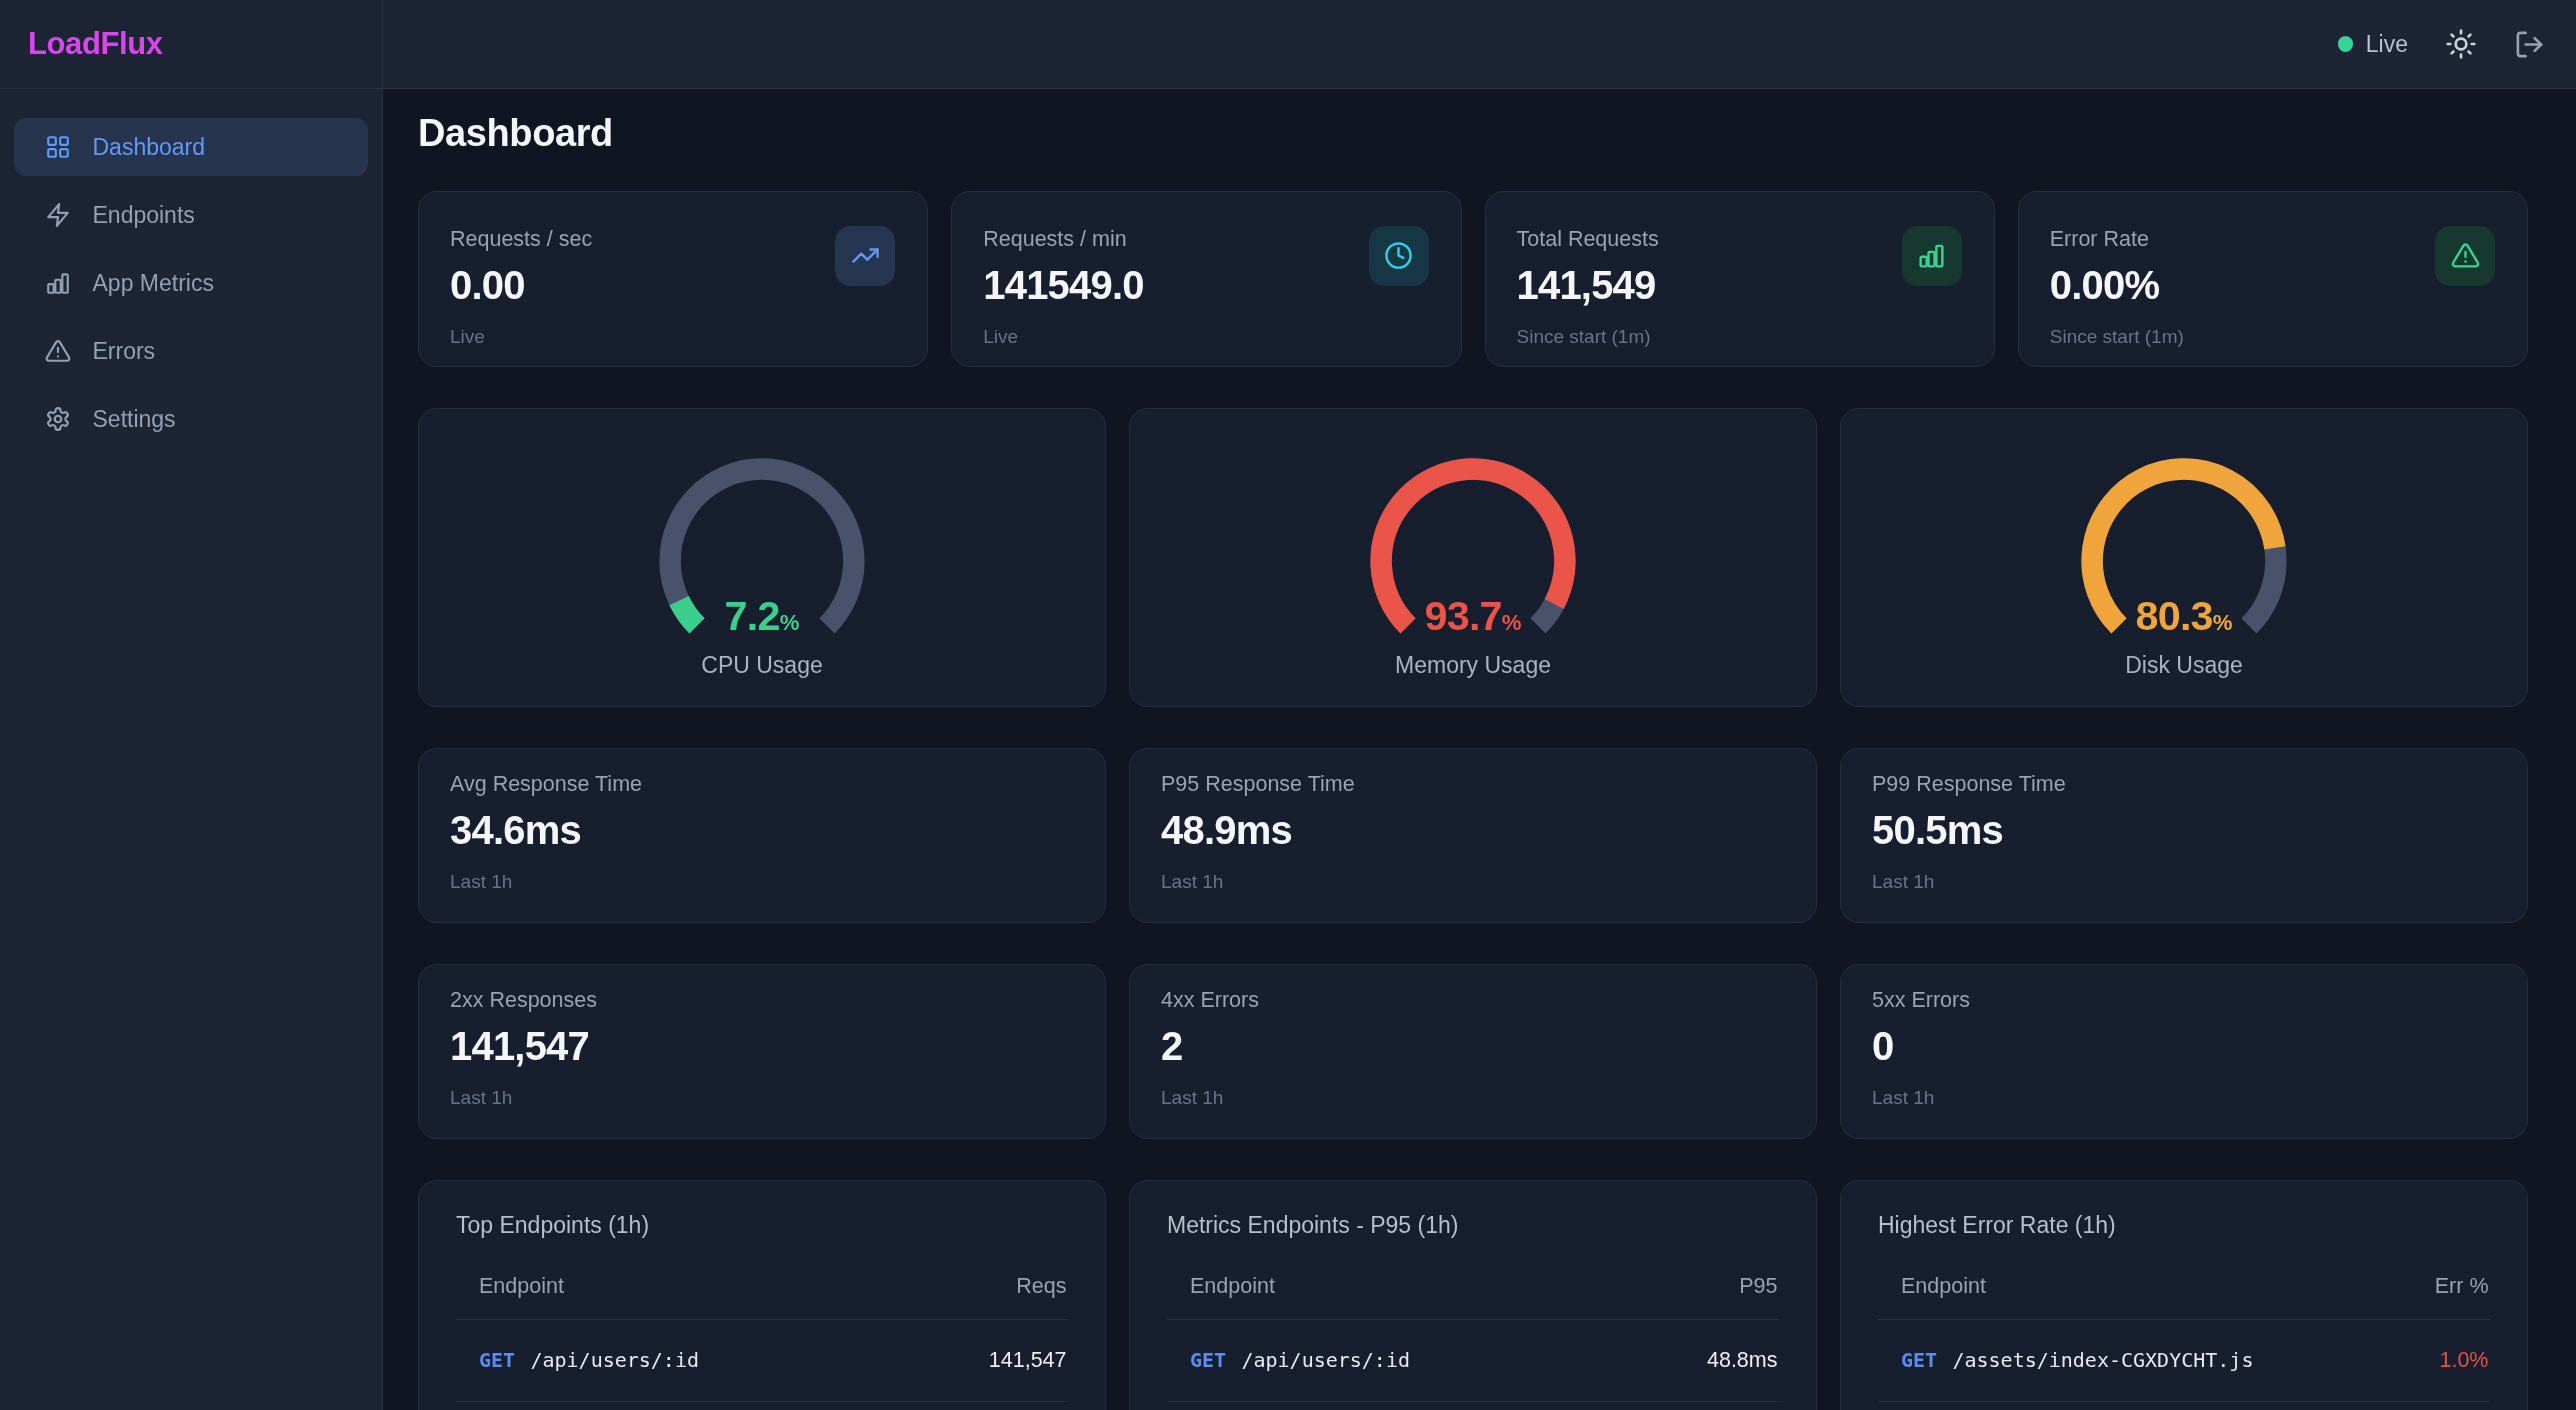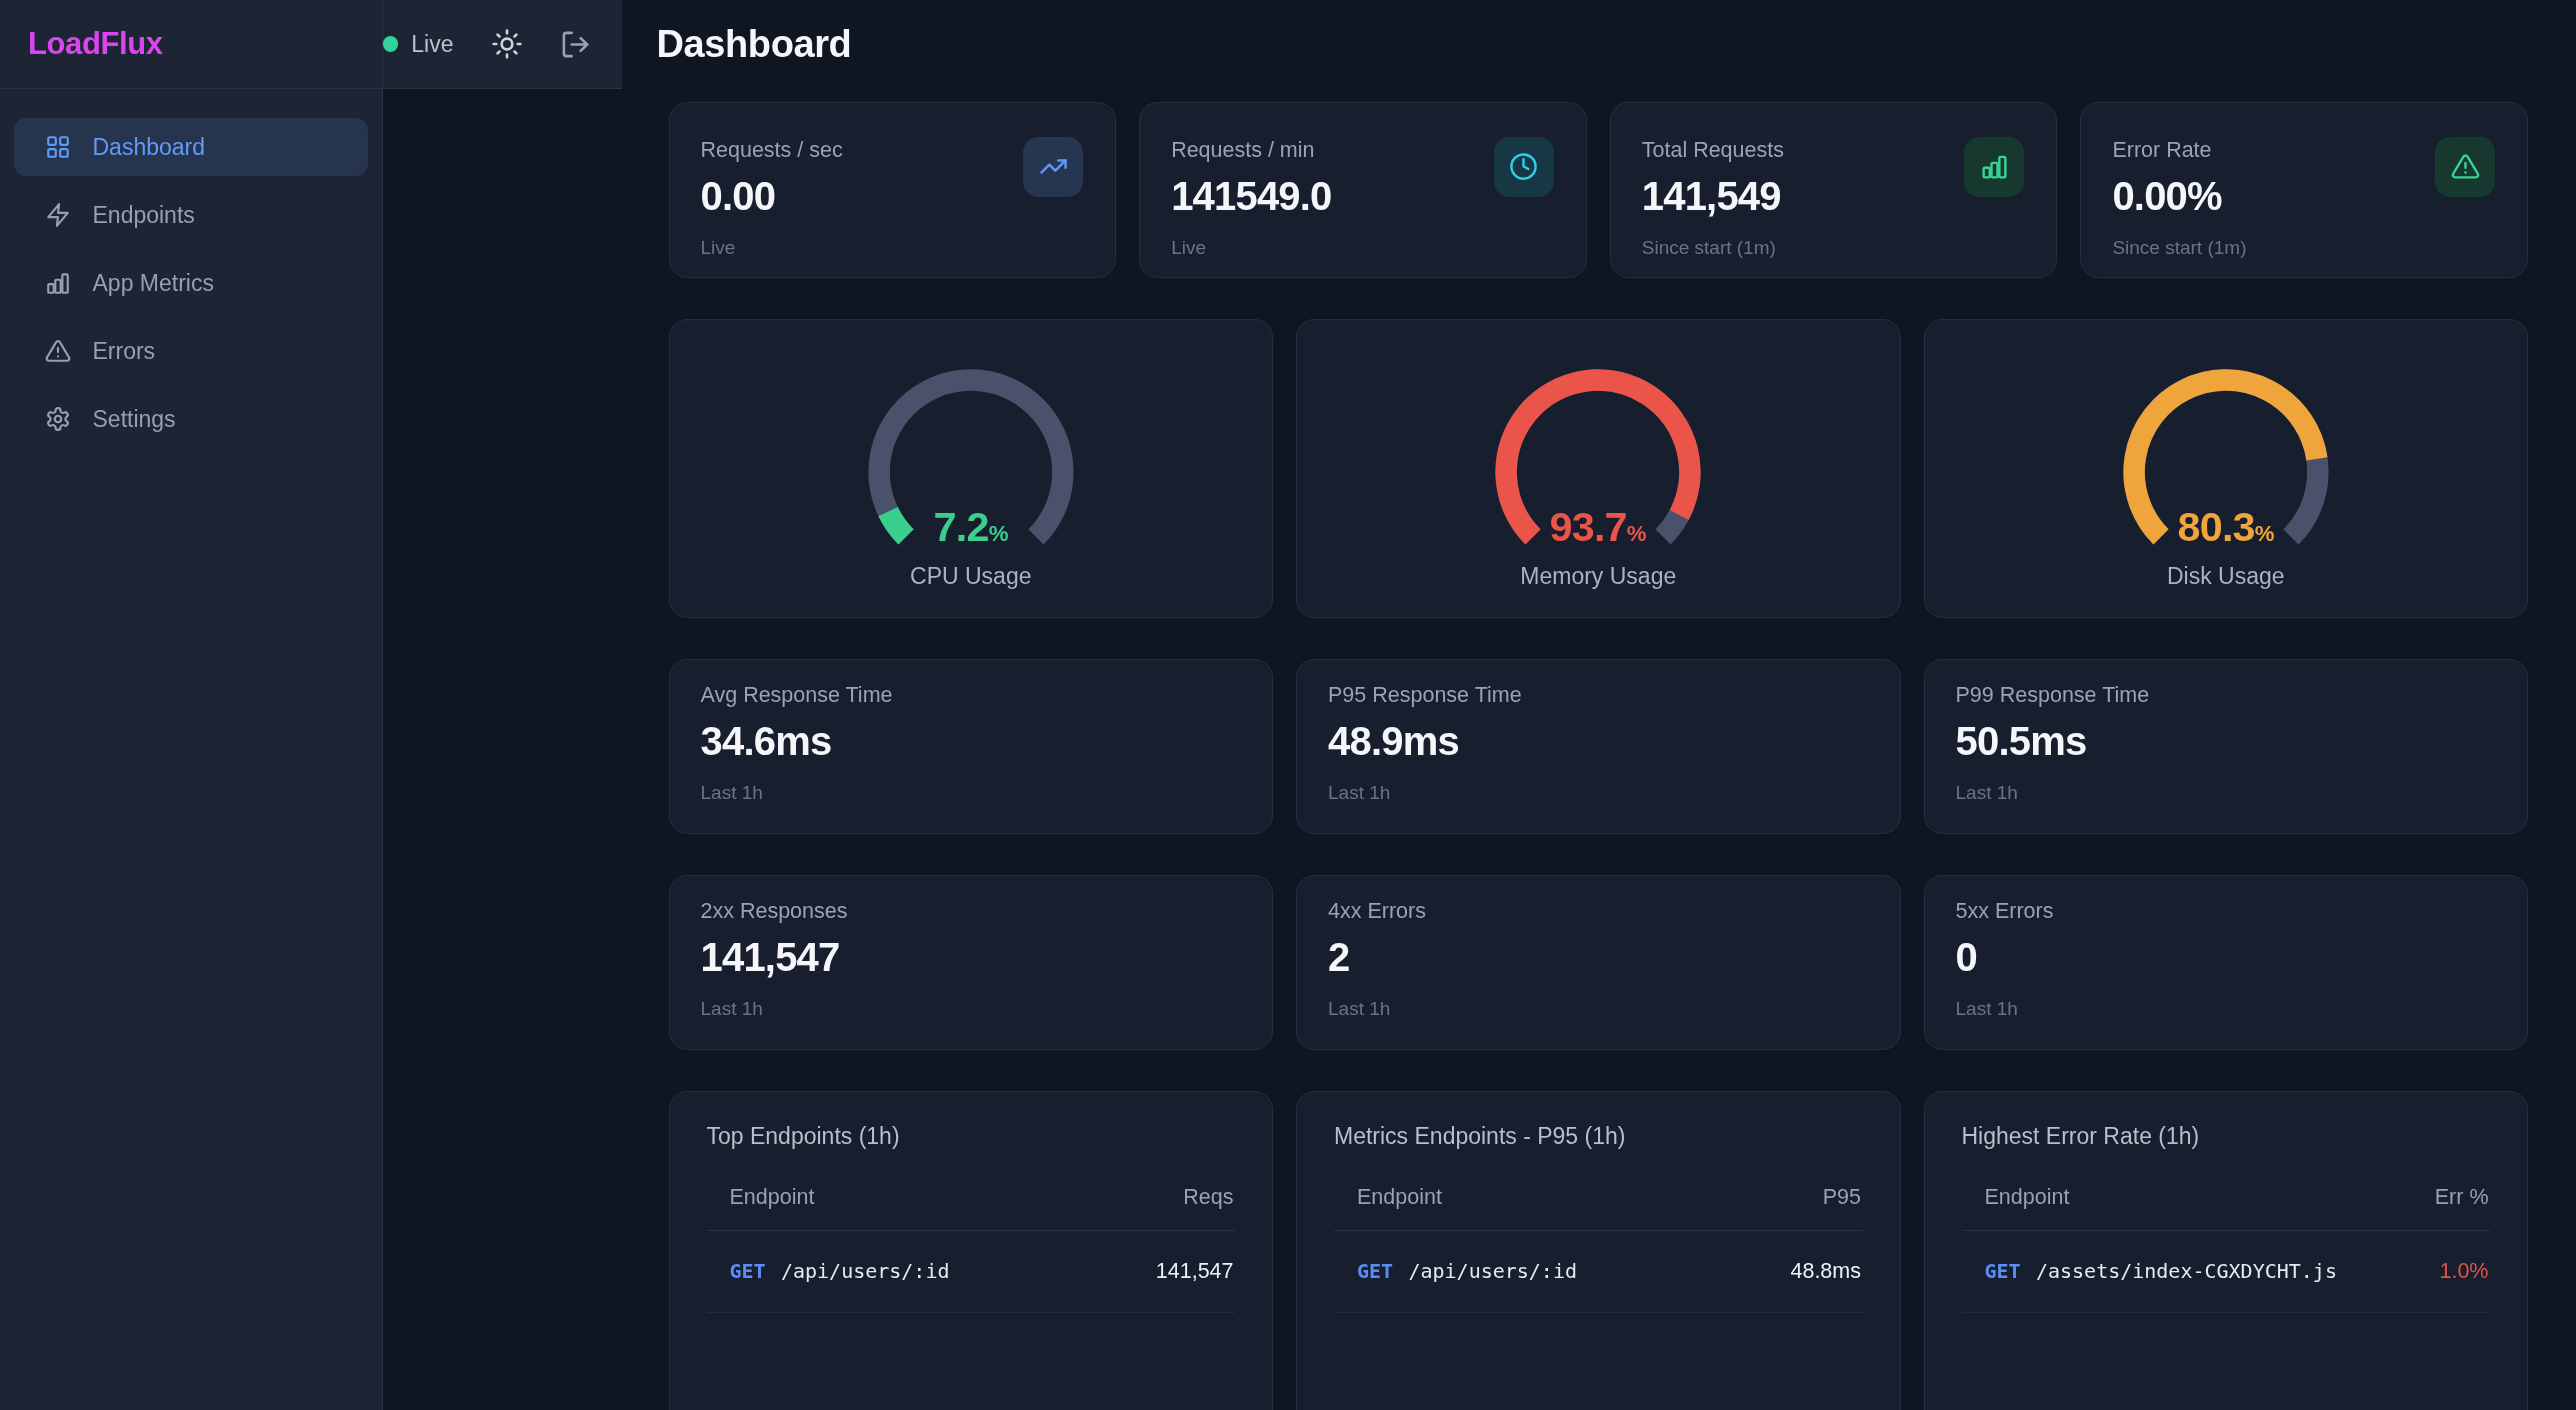--- a/index.html
+++ b/index.html
@@ -12,29 +12,29 @@
   }
   
   .sidebar { width: 383px; min-width: 383px; background: #1d2433; border-right: 0.8px solid #2a3244; display: flex; flex-direction: column; }
   .logo-area { height: 89px; display: flex; align-items: center; padding-left: 28px; border-bottom: 0.8px solid #2a3244; }
   .logo { font-size: 31px; font-weight: 800; color: #d946ef; letter-spacing: -0.4px; }
   .nav { padding: 29px 14px; }
   .nav-item { display: flex; align-items: center; gap: 21.5px; height: 58px; padding-left: 31px; border-radius: 12.3px; color: #95a0b2; font-size: 23px; font-weight: 500; margin-bottom: 10px; cursor: pointer; }
   .nav-item.active { background: #27344e; color: #5f9bf8; }
   .nav-item svg { flex: none; }
   
-  .main { flex: 1; display: flex; flex-direction: row; min-width: 0; }
+  .main { flex: 1; display: flex; flex-direction: column; min-width: 0; }
   .topbar { height: 89px; background: #1d2433; border-bottom: 0.8px solid #2a3244; display: flex; align-items: center; justify-content: flex-end; gap: 37px; padding-right: 31px; }
   .live { display: flex; align-items: center; gap: 13px; font-size: 23px; color: #b9c2cf; }
   .live-dot { width: 15.3px; height: 15.3px; border-radius: 50%; }
   .icon-btn { background: none; border: none; color: #ccd3dd; cursor: pointer; display: flex; align-items: center; }
   .icon-btn.dim { color: #98a2b2; }
   .content { flex: 1; padding: 23px 48px 0 35px; overflow: hidden; }
   h1 { font-size: 38px; line-height: 1.15; font-weight: 700; color: #f3f6fa; letter-spacing: -0.4px; margin-bottom: 35px; }
-  .grid { display: grid; gap: 23px; margin-bottom: 41px; margin-left: 12px; }
+  .grid { display: grid; gap: 23px; margin-bottom: 41px; }
   .cols4 { grid-template-columns: repeat(4, 1fr); }
   .cols3 { grid-template-columns: repeat(3, 1fr); }
   .card { background: #171e2d; border: 0.8px solid #27304a33; border: 0.8px solid #262f42; border-radius: 18.4px; position: relative; }
   
   .stat-card { height: 176px; padding: 35px 32px 0 31px; }
   .card-label { font-size: 21.5px; color: #9aa3b4; }
   .card-value { font-size: 40px; font-weight: 700; color: #f4f6fa; margin-top: 11.5px; letter-spacing: -0.8px; }
   .card-sub { font-size: 19px; color: #6a7488; margin-top: 17.6px; }
   .icon-tile { position: absolute; top: 34px; right: 32px; width: 60px; height: 60px; border-radius: 15.3px; display: flex; align-items: center; justify-content: center; }
   

